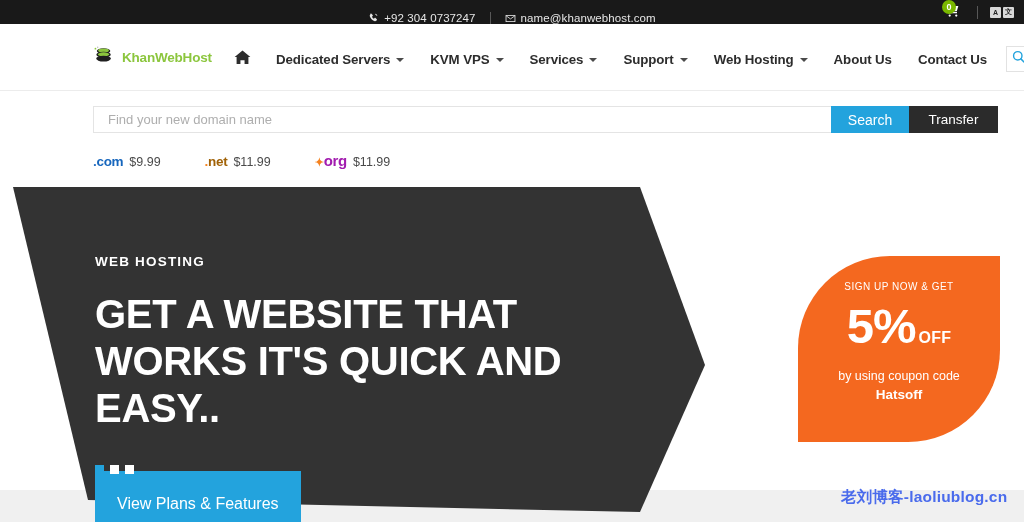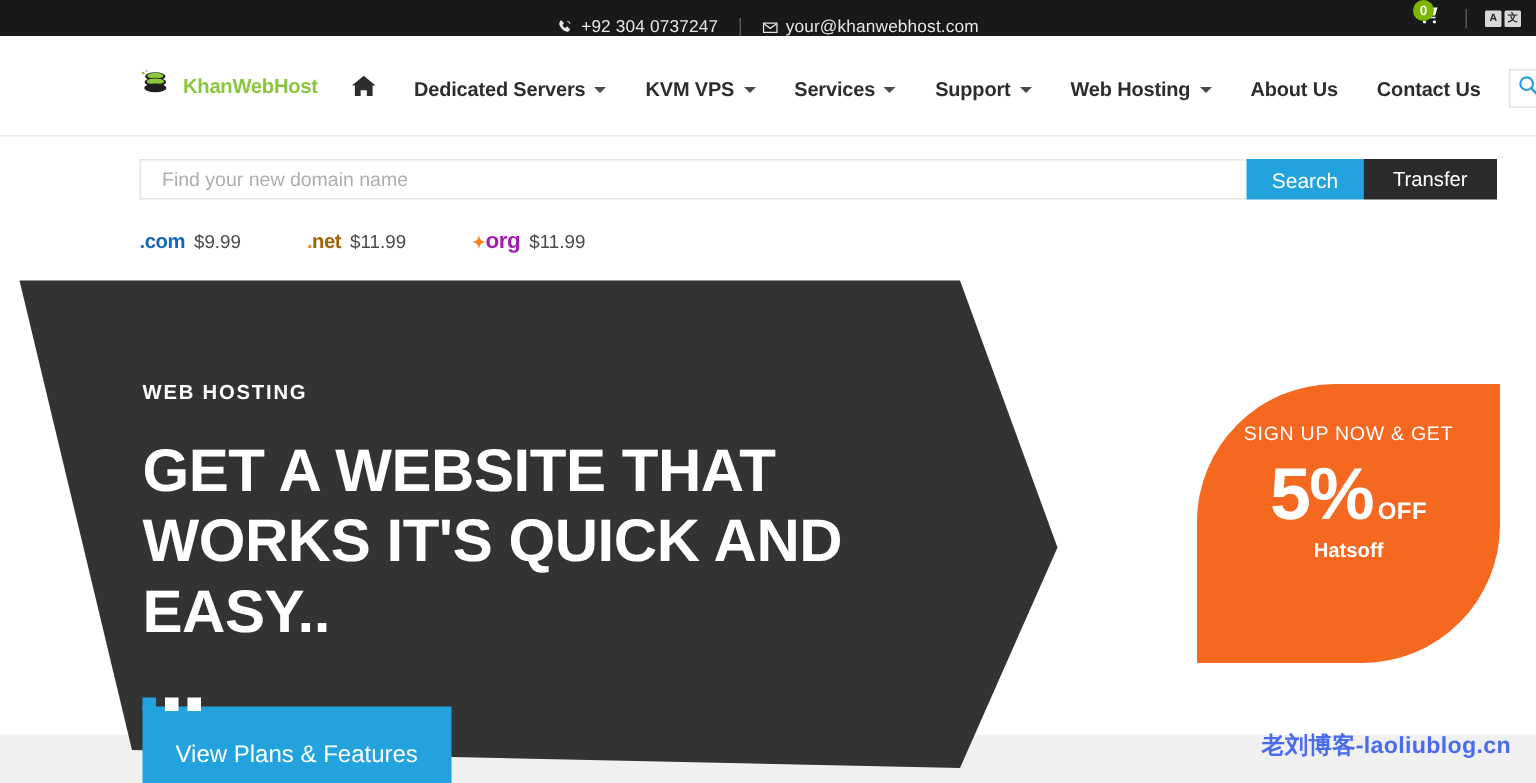--- a/index.html
+++ b/index.html
@@ -117,21 +117,21 @@
   .dot { width:9px; height:9px; background:#ffffff; }
   .dot.active { background:#23a3dd; }
 
   
   .promo {
     position:absolute; left:798px; top:256px; width:202px; height:186px;
     background:#f4681f;
     border-top-left-radius:92px; border-bottom-right-radius:92px;
     color:#fff; text-align:center;
   }
-  .promo-top { font-size:13px; letter-spacing:.5px; margin-top:25px; }
+  .promo-top { font-size:10px; letter-spacing:.5px; margin-top:25px; }
   .promo-pct-row {
     display:flex; align-items:baseline; justify-content:center; margin-top:10px;
   }
   .promo-pct { font-size:49px; font-weight:bold; line-height:1; letter-spacing:-1px; }
   .promo-off { font-size:16px; font-weight:bold; margin-left:3px; letter-spacing:.3px; }
   .promo-code-lbl { font-size:12.5px; margin-top:18px; }
   .promo-code { font-size:13.5px; font-weight:bold; margin-top:4px; }
 
   
   .watermark {
@@ -157,21 +157,21 @@
         <span>+92 304 0737247</span>
       </div>
       <div class="tb-sep"></div>
       <div class="tb-item">
         <span class="tb-ico">
           <svg width="11" height="11" viewBox="0 0 16 16">
               <rect x="1.5" y="3.5" width="13" height="9" fill="none" stroke="#e6e6e6" stroke-width="1.2"></rect>
               <path d="M1.8 4.2 8 8.6l6.2-4.4" fill="none" stroke="#e6e6e6" stroke-width="1.2"></path>
             </svg>
         </span>
-        <span>your@khanwebhost.com</span>
+        <span>name@khanwebhost.com</span>
       </div>
     </div>
 
     <div class="topbar-right">
       <div class="cart-wrap">
         <span class="cart-badge">0</span>
         <span>
           <svg width="15" height="15" viewBox="0 0 16 16">
               <path fill="#ffffff" d="M0 1.2h2.3l.5 2h11.4l-1.6 5.6H4.3l.2.9h8.3v1.2H3.6L1.6 2.4H0zM5 12.2a1.2 1.2 0 1 1 0 2.4 1.2 1.2 0 0 1 0-2.4zm7 0a1.2 1.2 0 1 1 0 2.4 1.2 1.2 0 0 1 0-2.4z"></path>
             </svg>
@@ -289,18 +289,19 @@
       <span class="dot"></span>
     </div>
   </div>
 
   <div class="promo">
     <div class="promo-top">SIGN UP NOW &amp; GET</div>
     <div class="promo-pct-row">
       <span class="promo-pct">5%</span>
       <span class="promo-off">OFF</span>
     </div>
+    <div class="promo-code-lbl">by using coupon code</div>
     <div class="promo-code">Hatsoff</div>
   </div>
 
   <div class="watermark">老刘博客-laoliublog.cn</div>
 
 </div>
 
 </body></html>

